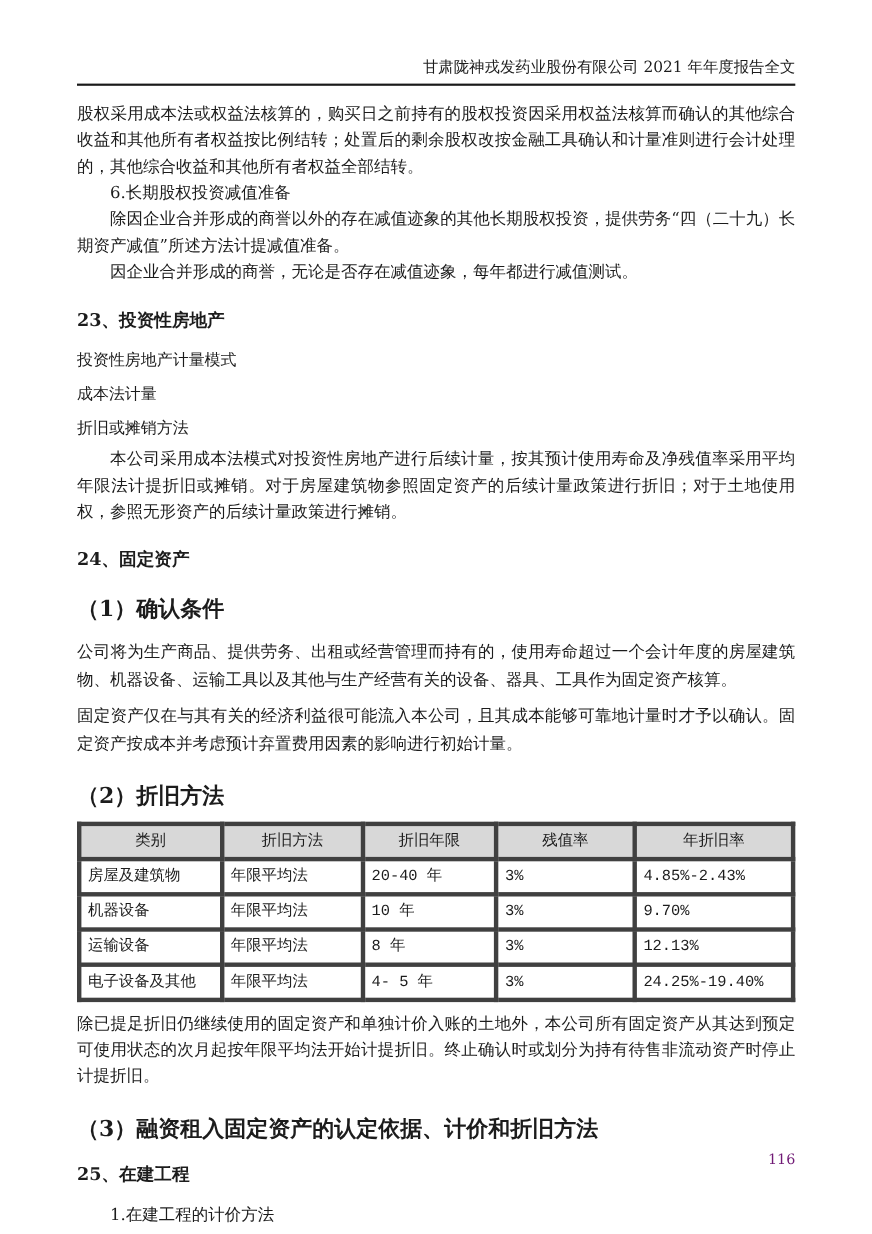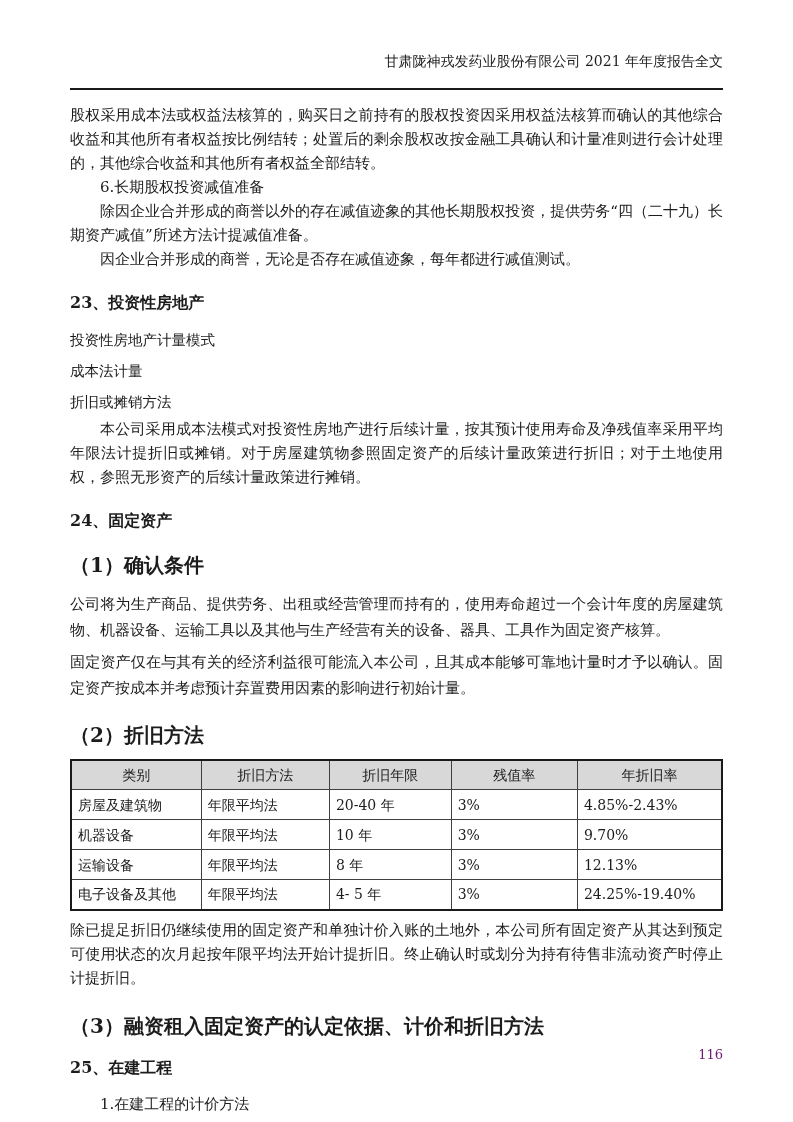--- a/index.html
+++ b/index.html
@@ -17,21 +17,21 @@
   .content {
     position: absolute;
     left: 70px;
     right: 70px;
     top: 52px;
   }
   .doc-header {
     text-align: right;
     font-size: 14px;
     line-height: 18px;
-    padding-bottom: 18px;
+    padding-bottom: 6px;
     border-bottom: 2px solid #1a1a1a;
   }
   .body-text {
     font-size: 15px;
     line-height: 24px;
     text-align: justify;
   }
   .para { margin-top: 0; }
   .indent { text-indent: 2em; }
   .mt-first { margin-top: 13px; }
@@ -53,21 +53,22 @@
   .loose { line-height: 26px; }
   .loose-first { margin-top: 16px; }
   .loose-follow { margin-top: 6px; }
   table.dep-table {
     width: 100%;
     border-collapse: collapse;
     margin-top: 14px;
     font-size: 14px;
   }
   table.dep-table th, table.dep-table td {
-    border: 1px solid #404040;
+    border: 4px solid #404040;
+    font-family: Liberation Mono, monospace;
   }
   table.dep-table { border: 2px solid #1a1a1a; }
   table.dep-table th {
     background: #d8d8d8;
     font-weight: normal;
     text-align: center;
     height: 29px;
     padding: 2px 4px;
   }
   table.dep-table td {

